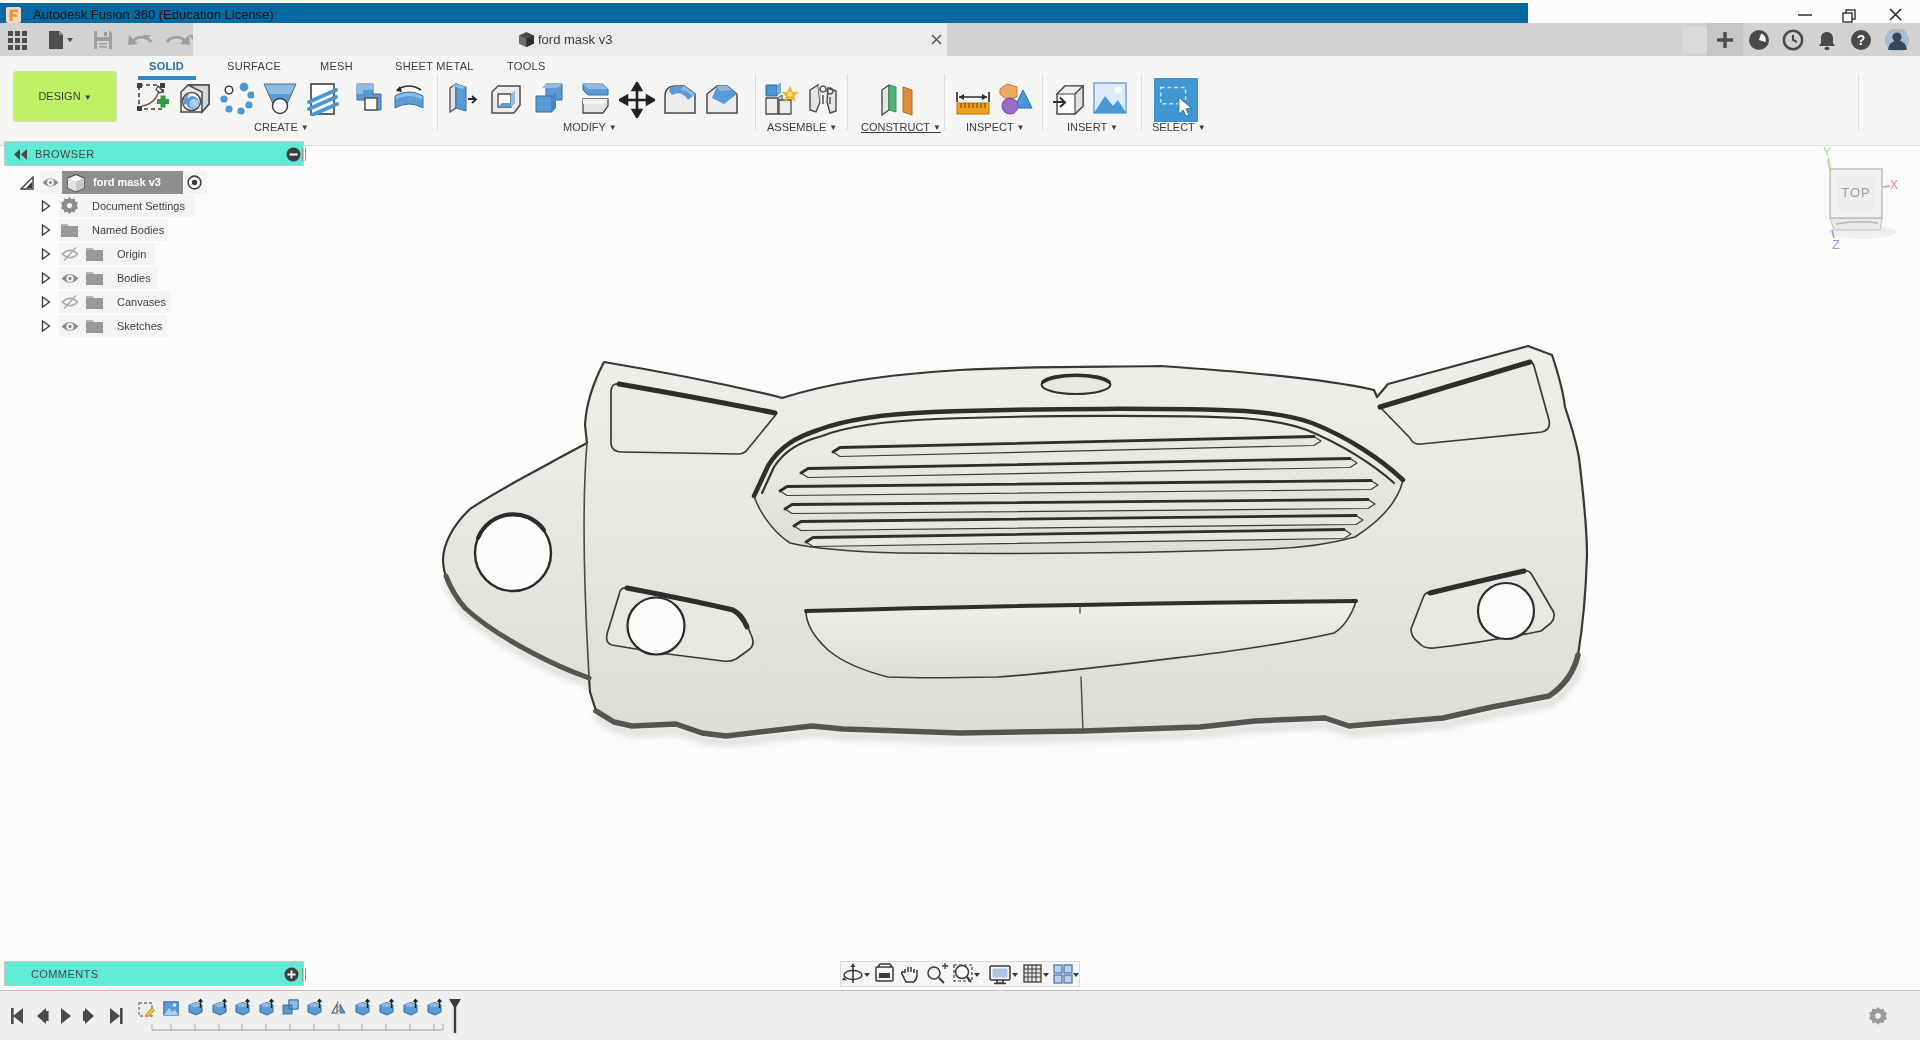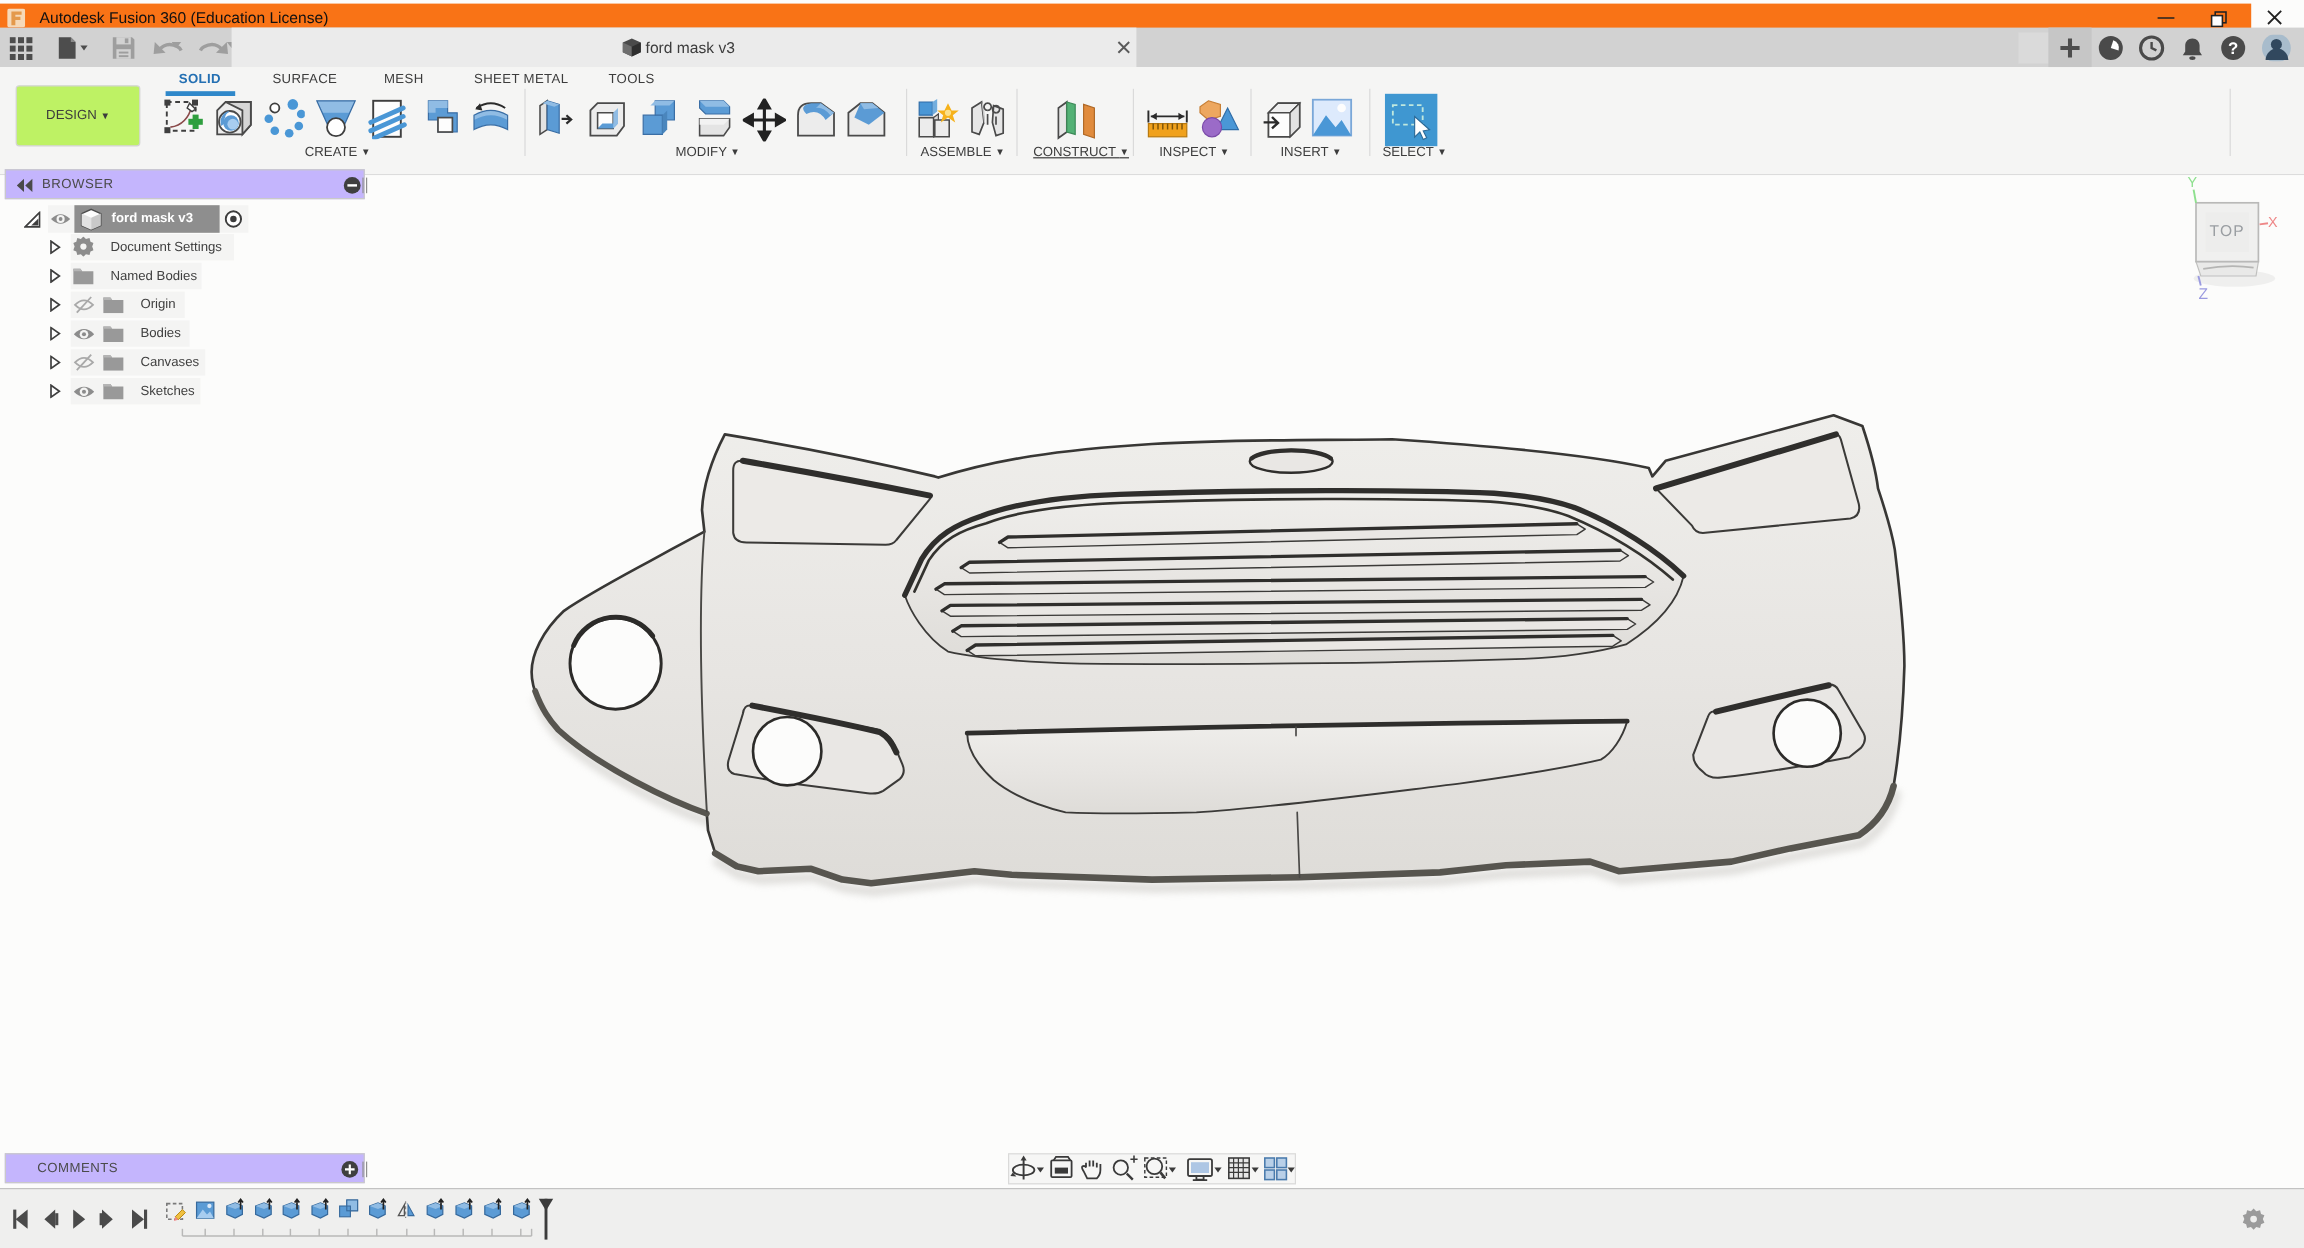--- a/index.html
+++ b/index.html
@@ -1,19 +1,19 @@
 <!DOCTYPE html>
 <html><head>
 <meta charset="utf-8">
 <style>
 * { margin:0; padding:0; box-sizing:border-box; }
 html,body { width:1920px; height:1040px; overflow:hidden; font-family:"Liberation Sans", sans-serif; background:#fcfcfb; }
 #app { position:relative; width:1920px; height:1040px; }
 
-#titlebar { position:absolute; left:0; top:3px; width:1876px; height:23px; background:#f97316; }
+#titlebar { position:absolute; left:0; top:3px; width:1528px; height:23px; background:#0369a1; }
 #titlebar .title { position:absolute; left:33px; top:4px; font-size:13px; color:#111; }
 
 #tabbar { position:absolute; left:0; top:23px; width:1920px; height:33px; background:#d2d2d2; }
 .tab-active { position:absolute; left:193px; top:0; width:754px; height:33px; background:#ebebeb; }
 .tab-active .lbl { position:absolute; left:345px; top:9px; font-size:13px; color:#3c3c3c; }
 .tab-inactive { position:absolute; left:947px; top:0; width:760px; height:33px; }
 .tab-inactive .lbl { position:absolute; left:361px; top:9px; font-size:13px; color:#757575; }
 
 #toolbar { position:absolute; left:0; top:56px; width:1920px; height:90px; background:#f5f5f4; border-bottom:1px solid #dcdcdc; }
 #design-btn { position:absolute; left:13px; top:15px; width:104px; height:51px; background:#bef264; border:1px solid #d4d4d4; border-radius:3px; font-size:11px; color:#3c3c3c; text-align:center; line-height:49px; }
@@ -21,21 +21,21 @@
 .ribbontab.active { color:#2470b3; font-weight:bold; }
 #solid-underline { position:absolute; left:138px; top:20px; width:58px; height:4px; background:#2f88ca; }
 .grouplabel { position:absolute; top:65px; font-size:11px; color:#3c3c3c; white-space:nowrap; z-index:5; }
 .grouplabel .caret { font-size:8px; position:relative; top:-1px; }
 .vsep { position:absolute; top:18px; width:1px; height:56px; background:#dadada; }
 .ticon { position:absolute; top:26px; }
 
 #canvas { position:absolute; left:0; top:146px; width:1920px; height:843px; background:#fcfcfb; z-index:0; }
 #model { z-index:1; }
 
-.panelbar { position:absolute; background:#c4b5fd; border:1px solid #c9c9c9; height:25px; }
+.panelbar { position:absolute; background:#5eead4; border:1px solid #c9c9c9; height:25px; }
 .panelbar .ptitle { position:absolute; left:30px; top:6px; font-size:11px; color:#4a4a4a; letter-spacing:0.4px; }
 #browser-tree { position:absolute; left:0; top:0; width:310px; }
 .trow { position:absolute; height:24px; font-size:11px; color:#3f3f3f; }
 .strip { position:absolute; background:#f4f4f3; height:22px; }
 
 #timelinebar { position:absolute; left:0; top:990px; width:1920px; height:50px; background:#efefee; border-top:1px solid #c2c2c2; }
 svg { display:block; }
 .abs { position:absolute; }
 </style>
 </head>

